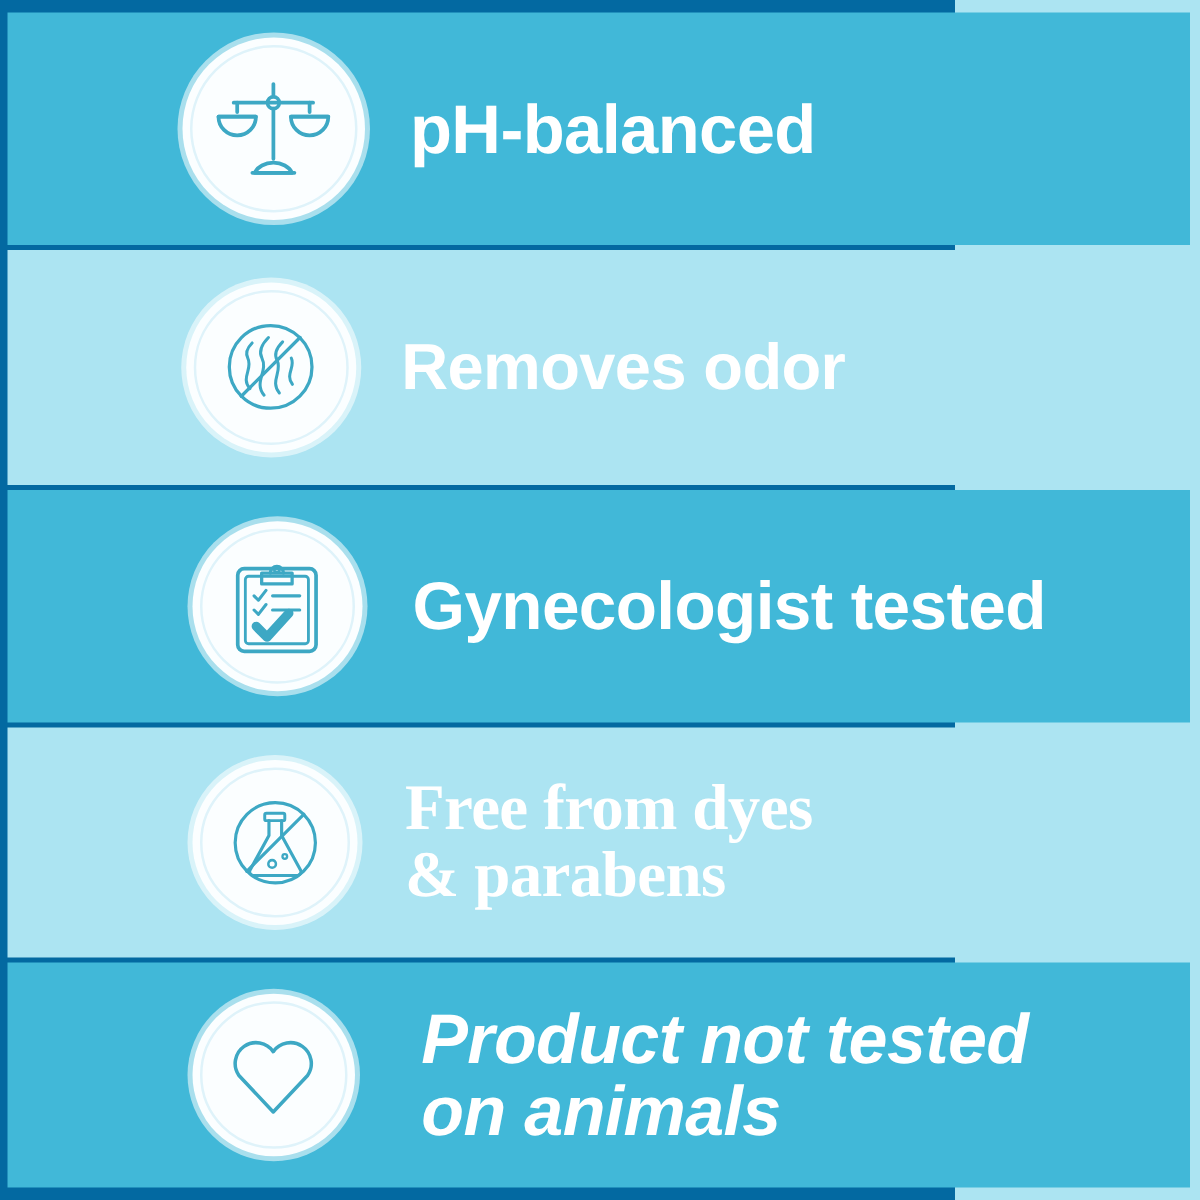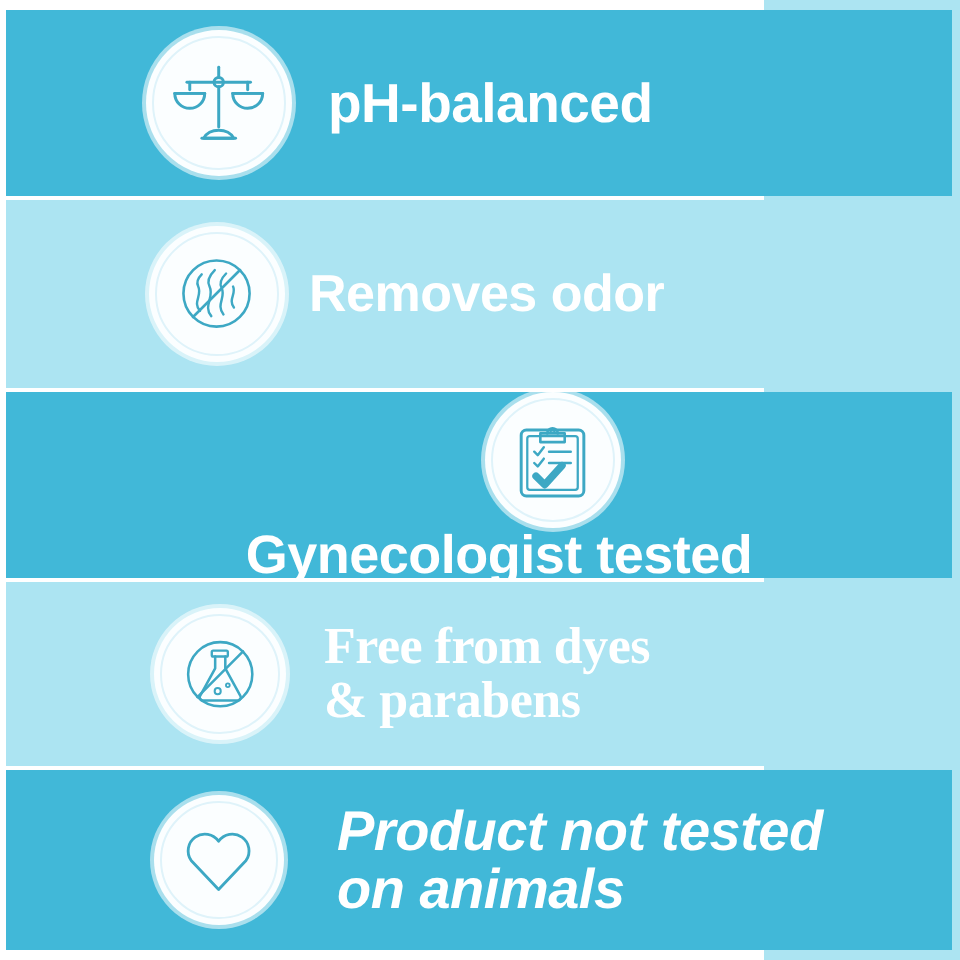--- a/index.html
+++ b/index.html
@@ -12,38 +12,38 @@
     height: 960px;
     background: #ace4f2;
     font-family: "Liberation Sans", sans-serif;
     overflow: hidden;
   }
 
   #board {
     position: relative;
     width: 764px;
     height: 960px;
-    background: #ffffff;
+    background: #0369a1;
   }
 
   .stripe {
     position: absolute;
     left: 6px;
     width: 946px;
     display: flex;
     align-items: center;
     box-sizing: border-box;
   }
   .stripe.dark  { background: #41b8d8; }
   .stripe.light { background: #ace4f2; }
 
   
   .row-1 { top: 10px;  height: 186px; }
   .row-2 { top: 200px; height: 188px; }
-  .row-3 { top: 392px; height: 186px; flex-direction: column; }
+  .row-3 { top: 392px; height: 186px; }
   .row-4 { top: 582px; height: 184px; }
   .row-5 { top: 770px; height: 180px; }
 
   .icon-wrap {
     position: relative;
     flex: 0 0 auto;
     margin-left: 138px;
     width: 136px;
     height: 136px;
     display: flex;
@@ -83,21 +83,21 @@
     margin-left: 40px;
     color: #ffffff;
     font-weight: 700;
     letter-spacing: -0.5px;
     line-height: 1.0;
     font-family: "Liberation Sans", sans-serif;
     text-rendering: geometricPrecision;
     white-space: pre-line;
   }
   .row-1 .label { font-size: 55px; margin-left: 36px; }
-  .row-2 .label { font-size: 52px; margin-left: 24px; }
+  .row-2 .label { font-size: 52px; margin-left: 36px; }
   .row-3 .label { font-size: 54px; margin-left: 40px; }
   .row-4 .label { font-size: 52px; margin-left: 38px; line-height: 1.04; font-family: Liberation Serif, serif; }
   .row-5 .label { font-size: 56px; margin-left: 53px; line-height: 1.04; font-style: italic; }
 </style>
 </head>
 <body>
 
 <div id="board">
 
   <div class="stripe dark row-1">

